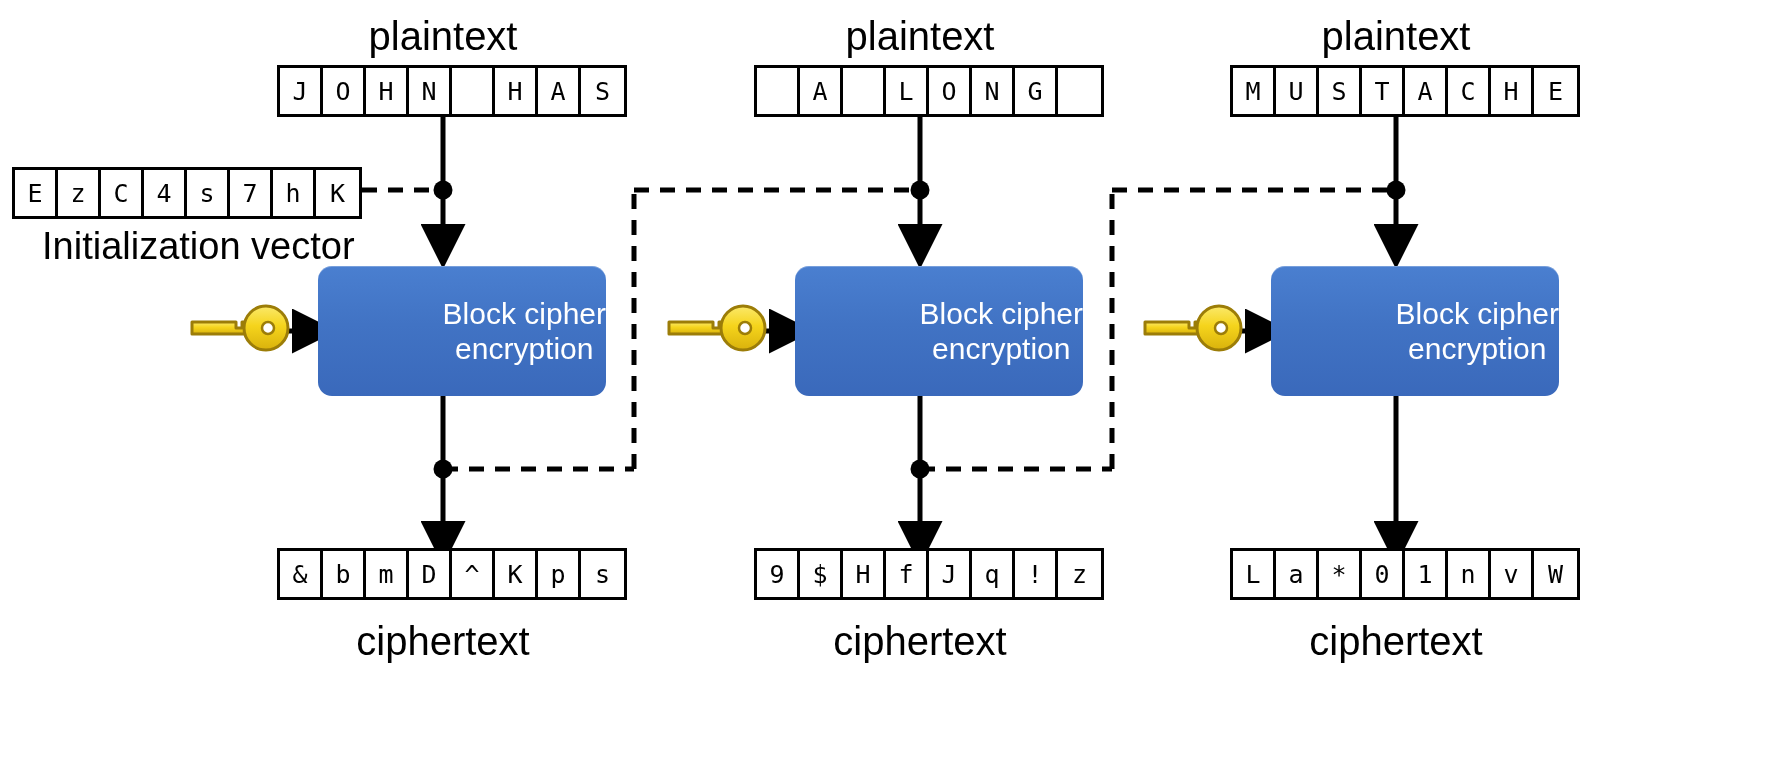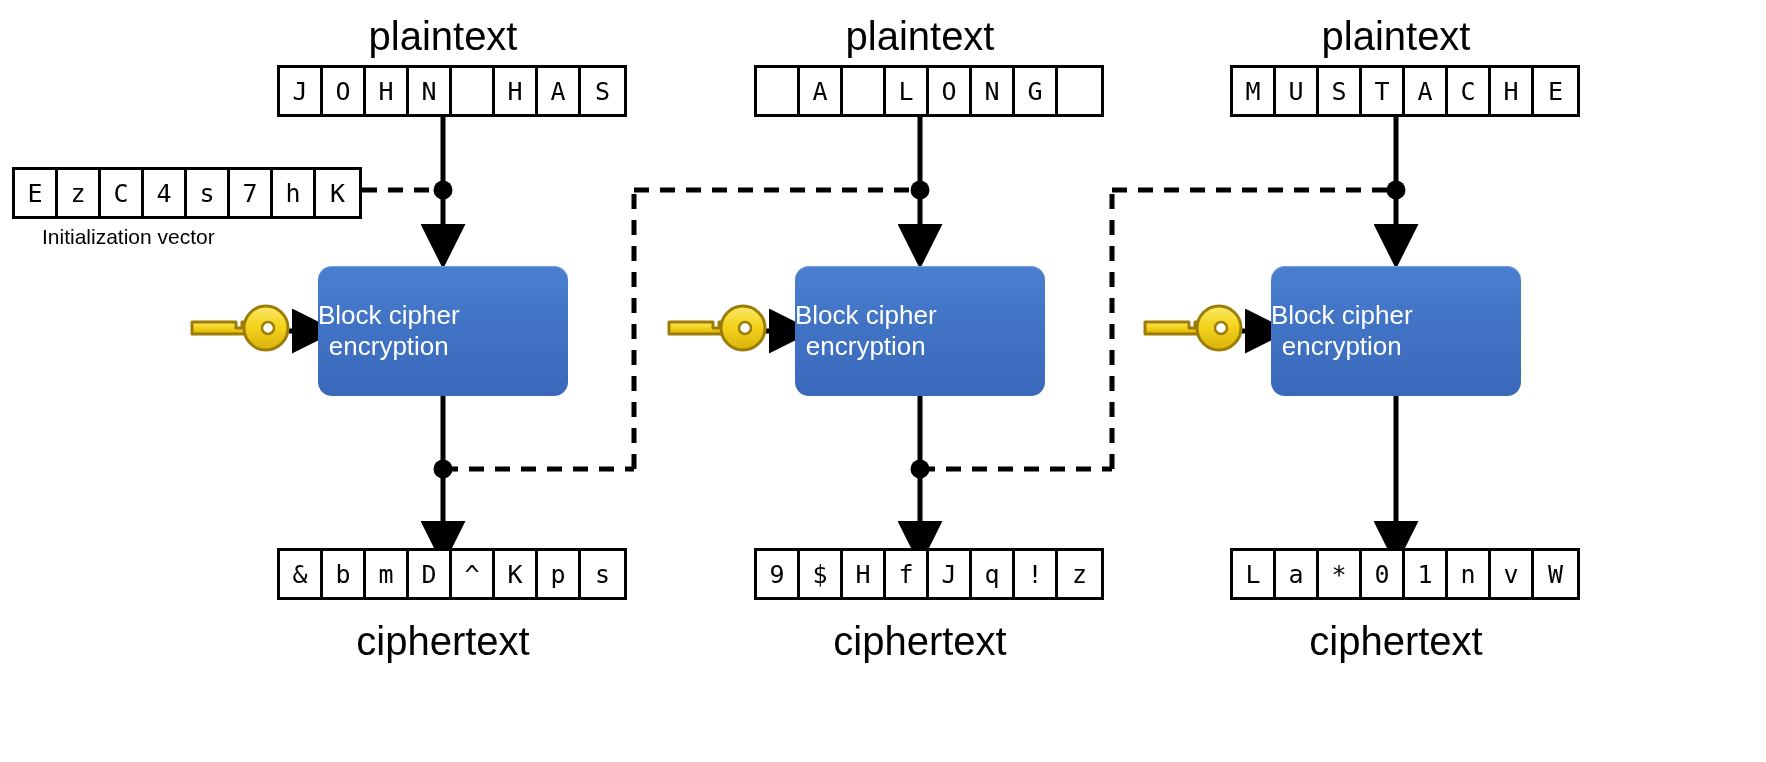--- a/index.html
+++ b/index.html
@@ -54,39 +54,39 @@
     line-height: 1;
     background: #ffffff;
   }
   .strip .cell:last-child {
     border-right: none;
   }
 
   
   .cipher-box {
     position: absolute;
-    width: 250px;
+    width: 288px;
     height: 130px;
     border-radius: 14px;
     background: linear-gradient(180deg, #4a7fd0 0%, #4173c4 45%, #3a69bb 100%);
     box-shadow: inset 0 1px 0 rgba(255,255,255,0.25);
     display: flex;
     align-items: center;
-    justify-content: flex-start;
+    justify-content: flex-end;
     text-align: center;
     color: #ffffff;
     font-family: "Liberation Sans", sans-serif;
-    font-size: 26px;
+    font-size: 30px;
     line-height: 1.18;
     box-sizing: border-box;
   }
 
   .iv-label {
     position: absolute;
-    font-size: 21px;
+    font-size: 38px;
     color: #000000;
     white-space: nowrap;
   }
 </style>
 </head>
 <body>
 
 <div id="diagram">
 
   <svg width="1766" height="762" style="position:absolute;left:0;top:0;">

